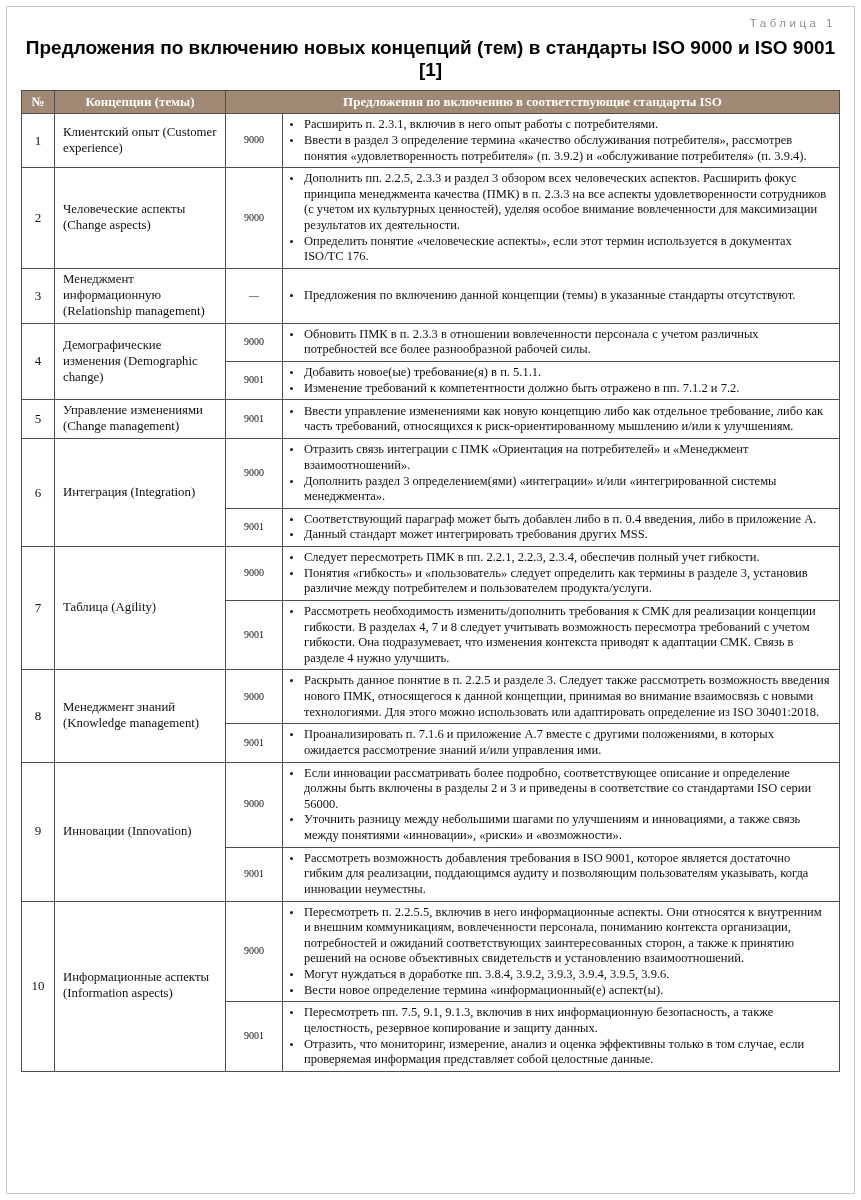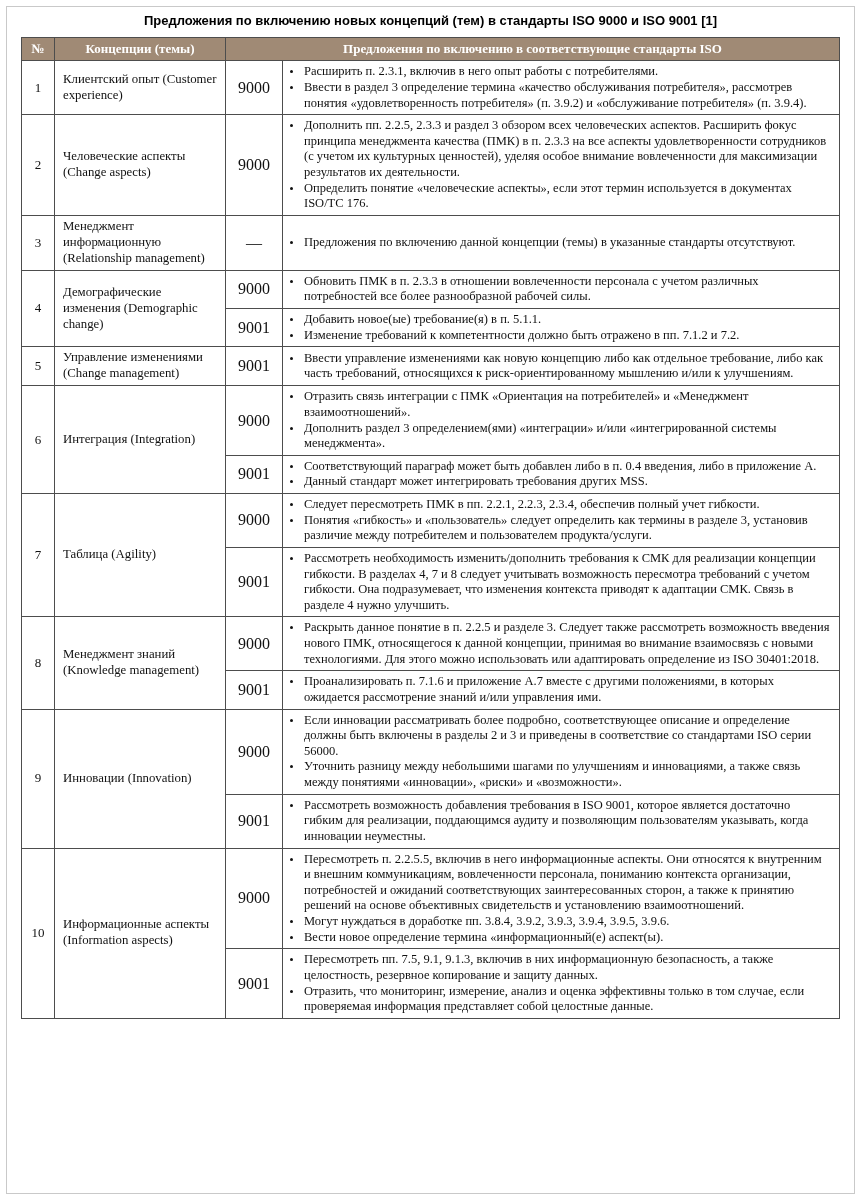--- a/index.html
+++ b/index.html
@@ -28,21 +28,21 @@
     font-family:"Liberation Sans", sans-serif;
     font-size:11.5px;
     letter-spacing:3.5px;
     color:var(--caption);
     margin:4px 4px 8px 0;
   }
   .title{
     text-align:center;
     font-family:"Liberation Sans", sans-serif;
     font-weight:bold;
-    font-size:13px;
+    font-size:19px;
     margin:0 0 9px 0;
     color:#000;
   }
   table.main{
     width:100%;
     border-collapse:collapse;
     font-size:12.5px;
     line-height:1.25;
   }
   table.main th, table.main td{
@@ -64,21 +64,21 @@
   }
   td.concept{
     vertical-align:middle;
     padding:3px 6px 3px 8px;
     font-size:12.8px;
     margin-top:20px;
   }
   td.standard{
     text-align:center;
     vertical-align:middle;
-    font-size:16px;
+    font-size:10px;
     padding:2px;
   }
   td.proposals{
     vertical-align:middle;
     padding:3px 8px 3px 4px;
     border-radius:20px;
   }
   td.proposals ul{
     margin:0;
     padding-left:16px;
@@ -91,20 +91,21 @@
     font-size:0.85em;
   }
   col.c-num{width:33px;}
   col.c-concept{width:171px;}
   col.c-standard{width:57px;}
 </style>
 </head>
 <body>
 
 <div class="page">
+  <div class="caption">Таблица 1</div>
   <div class="title">Предложения по включению новых концепций (тем) в стандарты ISO 9000 и ISO 9001 [1]</div>
   <table class="main">
     <colgroup>
       <col class="c-num">
         <col class="c-concept">
         <col class="c-standard">
         <col>
     </colgroup>
     <thead>
       <tr>

